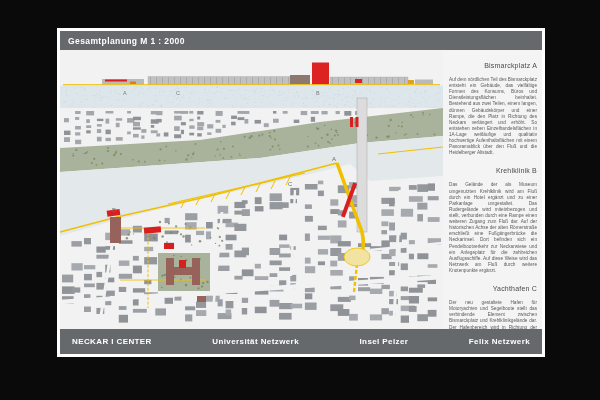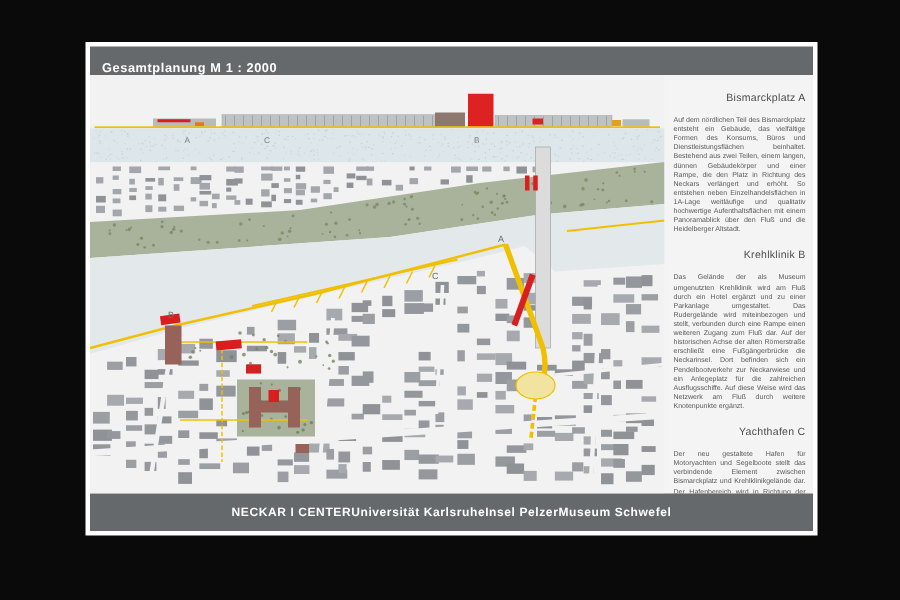--- a/index.html
+++ b/index.html
@@ -1,32 +1,32 @@
 <!DOCTYPE html>
 <html><head>
 <meta charset="utf-8">
 <style>
   html,body{margin:0;padding:0;background:#000;}
   .stage{position:relative;width:600px;height:400px;background:#0a0a0a;overflow:hidden;
          font-family:"Liberation Sans",sans-serif;}
   .board{position:absolute;left:57px;top:28px;width:488px;height:329px;background:#ffffff;
          box-sizing:border-box;padding:3px;display:flex;flex-direction:column;}
   .titlebar{height:19px;background:#66696c;color:#fff;font-size:8.5px;font-weight:bold;
-            letter-spacing:.4px;display:flex;align-items:flex-end;padding-left:8px;flex:none;}
+            letter-spacing:.4px;display:flex;align-items:center;padding-left:8px;flex:none;}
   .content{flex:1;display:flex;background:#f2f2f3;overflow:hidden;}
   .map{width:383px;position:relative;flex:none;}
   .map svg{position:absolute;left:0;top:0;}
   .column{width:99px;box-sizing:border-box;padding:12px 5px 0 6px;flex:none;background:#f4f4f5;}
   .section{margin-bottom:11px;}
   .section h3{margin:0 0 8px 0;font-size:7px;font-weight:normal;color:#4b4b4b;text-align:right;
               letter-spacing:.2px;}
   .section p{margin:0;font-size:4.7px;line-height:1.3;color:#5a5a5a;text-align:justify;
              hyphens:auto;}
   .footerbar{height:25px;background:#66696c;color:#fff;display:flex;align-items:center;
-             justify-content:center;padding:0 0;flex:none;font-size:8px;font-weight:bold;
+             justify-content:space-between;padding:0 12px;flex:none;font-size:8px;font-weight:bold;
              letter-spacing:.4px;}
   .maplabel{font-size:6px;fill:#6b6b6b;font-family:"Liberation Sans",sans-serif;}
   .elevlabel{font-size:5.5px;fill:#7c7c7c;font-family:"Liberation Sans",sans-serif;}
 </style>
 </head>
 <body>
 
 <div class="stage">
   <div class="board">
 
@@ -1008,18 +1008,18 @@
         </div>
         <div class="section">
           <h3>Yachthafen C</h3>
           <p>Der neu gestaltete Hafen für Motoryachten und Segelboote stellt das verbindende Element zwischen Bismarckplatz und Krehlklinikgelände dar. Der Hafenbereich wird in Richtung der Insel durch den Anlegepier begrenzt und mit einer Uferpromenade nach Westen bis zum Ruderhaus und nach Osten bis zur Stadthalle erweitert. Zwischen den Anlegestellen bieten „schwimmende“ Flächen auf dem Wasser Raum zum Verweilen.</p>
         </div>
       </div>
     </div>
 
     <div class="footerbar">
       <span>NECKAR I CENTER</span>
-      <span>Universität Karlsruhe</span>
+      <span>Universität Netzwerk</span>
       <span>Insel Pelzer</span>
-      <span>Museum Schwefel</span>
+      <span>Felix Netzwerk</span>
     </div>
   </div>
 </div>
 
 </body></html>

